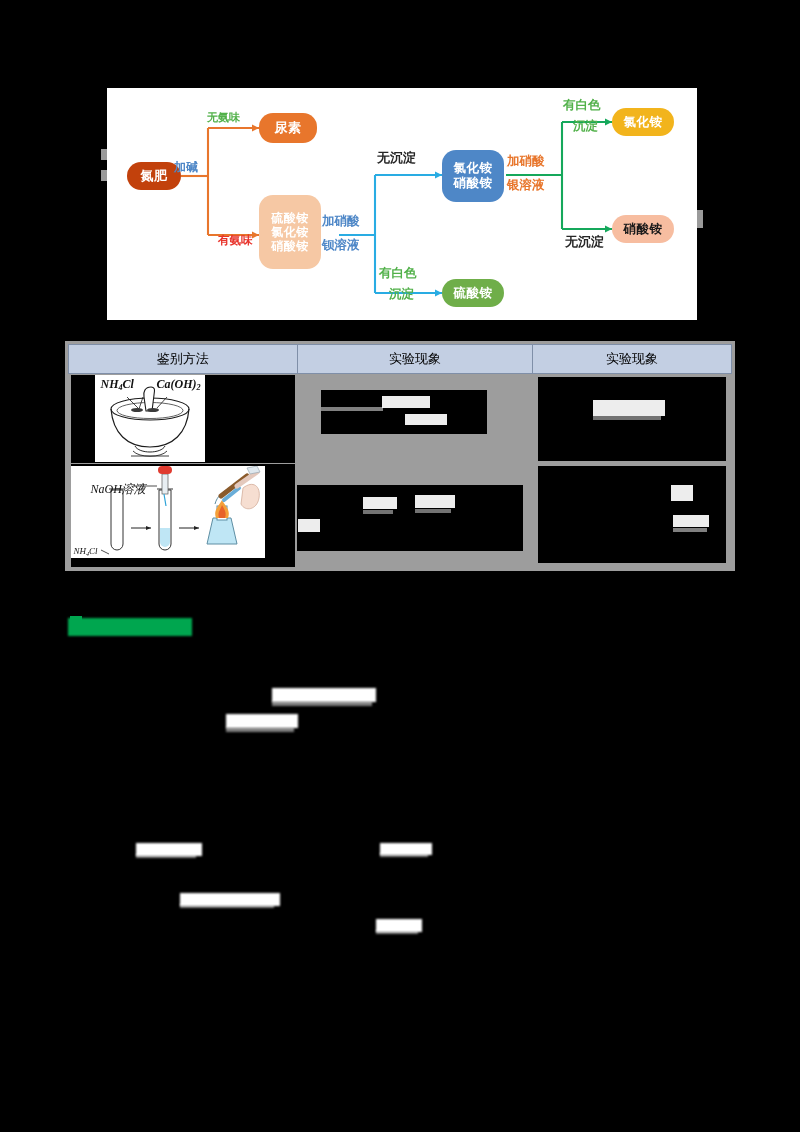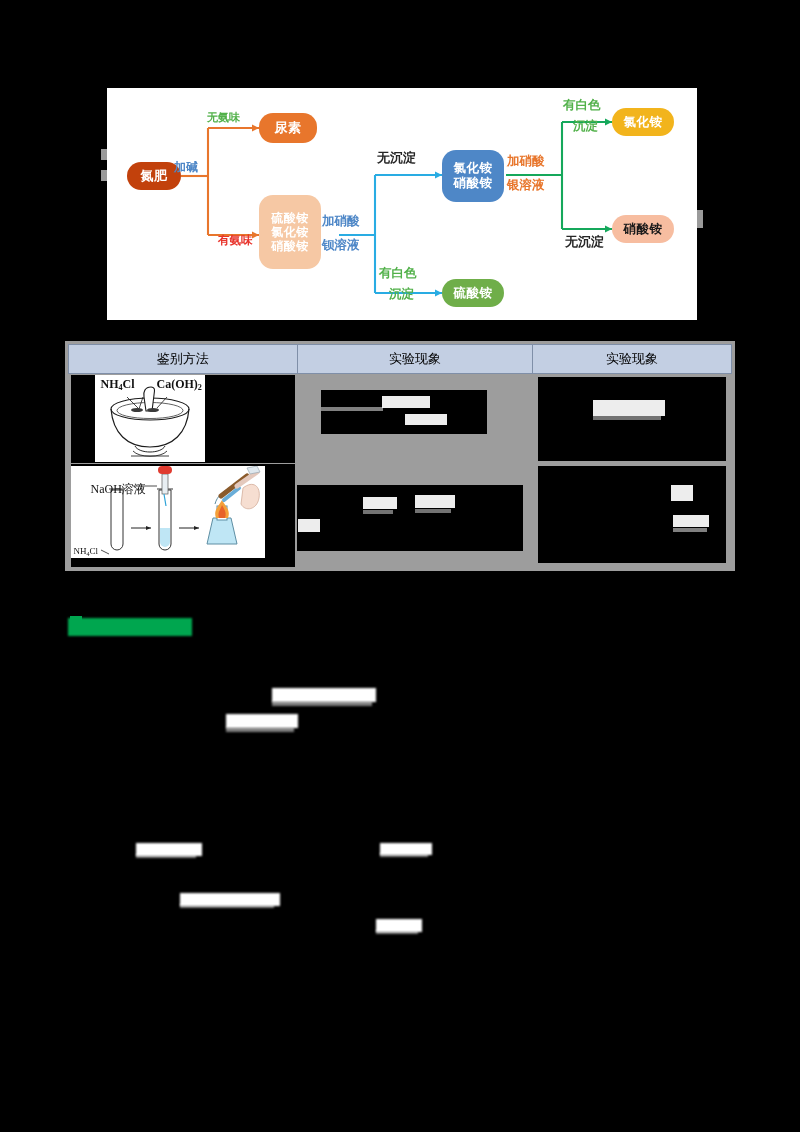--- a/index.html
+++ b/index.html
@@ -65,20 +65,21 @@
     font-weight:normal;
     color:#000000;
     text-align:center;
     vertical-align:middle;
   }
   .tbl td{
     border:0;
     padding:0;
     vertical-align:top;
     background:transparent;
+    font-style:italic;
   }
   .cell-img{position:relative;width:100%;height:100%;}
   .blk{position:absolute;background:#000;}
 
   
   .pic1{position:absolute;left:26px;top:1px;width:110px;height:87px;background:#fff;}
   .pic2{position:absolute;left:2px;top:2px;width:194px;height:92px;background:#fff;}
 
   .chemlabel{position:absolute;font-family:"Liberation Serif","DejaVu Serif",serif;color:#111;}
   .sub{font-size:0.68em;vertical-align:-0.25em;}

